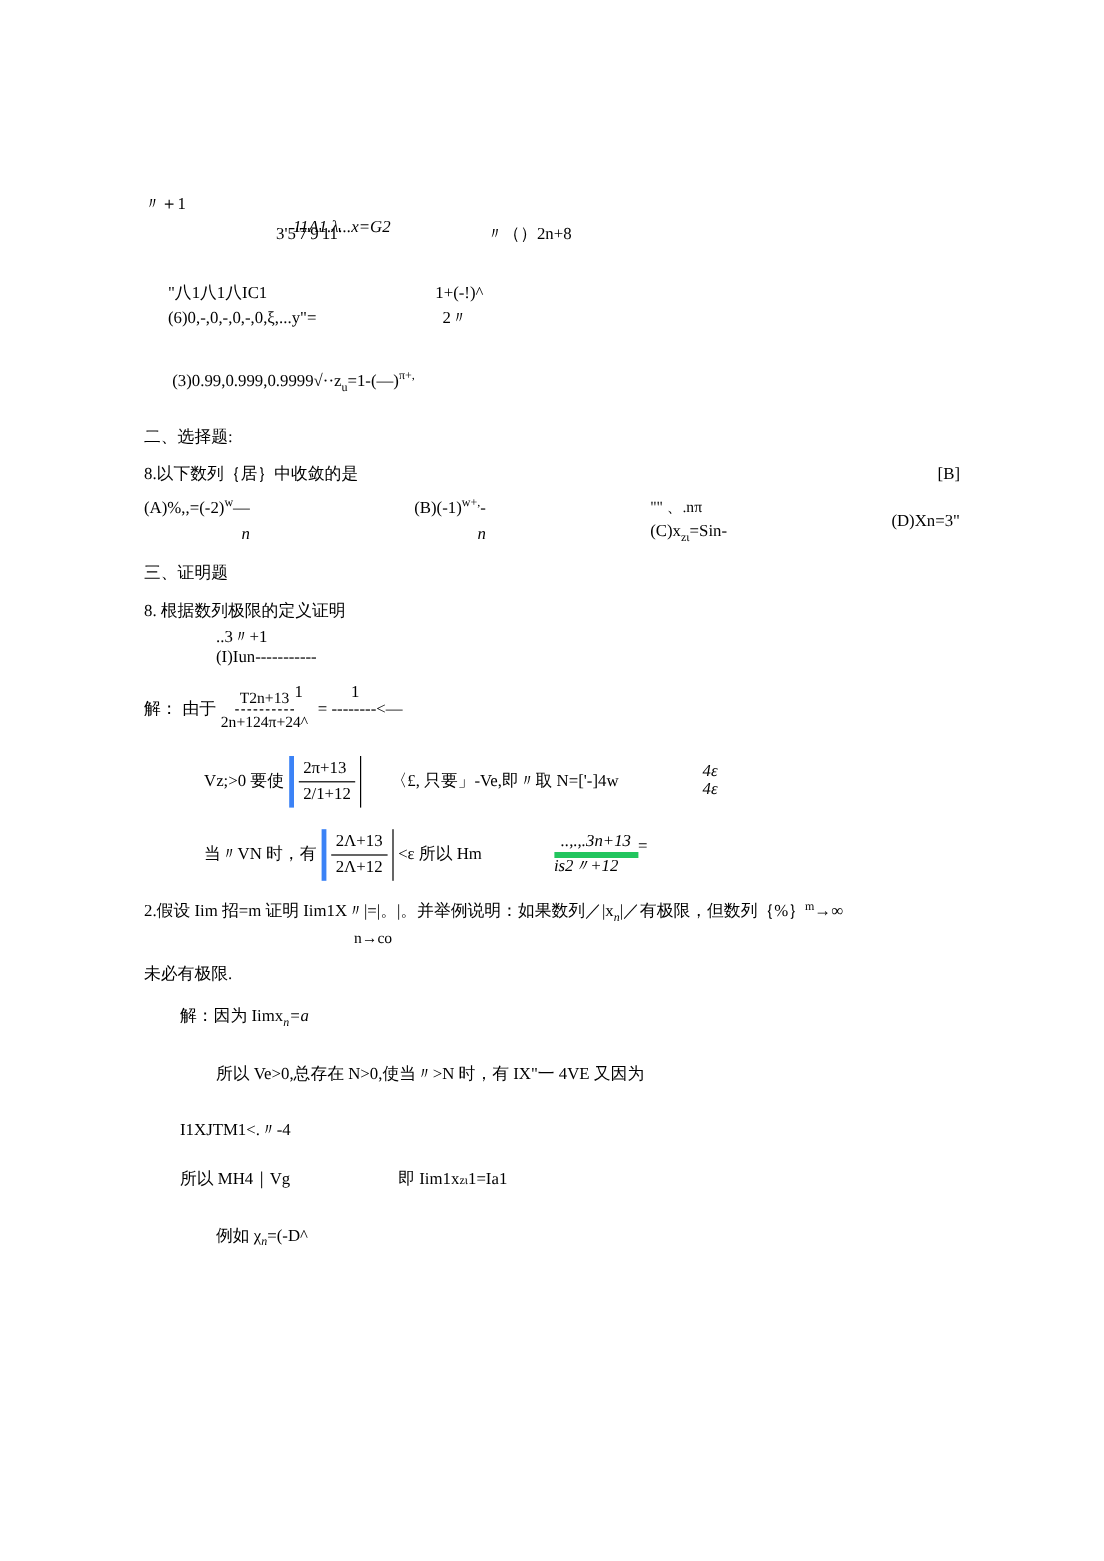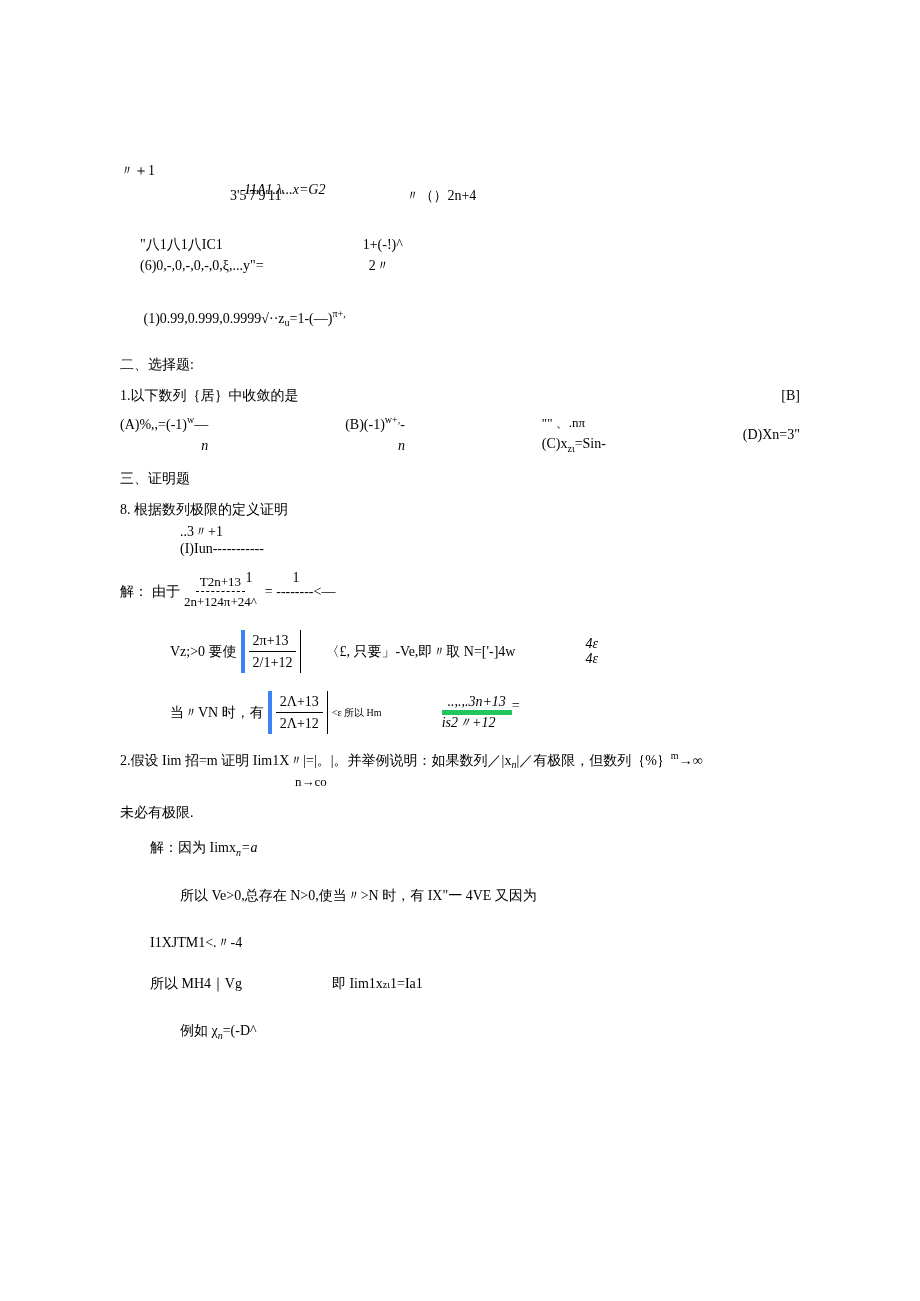--- a/index.html
+++ b/index.html
@@ -49,52 +49,52 @@
 
 <div>〃＋1</div>
 
 <div class="row" style="margin-top:4px;">
   <span style="width:110px;"></span>
   <span>3'5'7'9'11'</span>
   <span class="stack" style="margin-left:-40px; margin-top:-18px; position:relative; top:-6px;">
     <span class="italic">11A1.λ...x=G2</span>
   </span>
   <span style="width:80px;"></span>
-  <span>〃（）2n+4</span>
+  <span>〃（）2n+8</span>
 </div>
 
 <div class="row" style="margin-top:28px;">
   <span style="width:20px;"></span>
   <span>"八1八1八IC1</span>
   <span style="width:140px;"></span>
   <span>1+(-!)^</span>
 </div>
 <div class="row">
   <span style="width:20px;"></span>
   <span>(6)0,-,0,-,0,-,0,ξ,...y"=</span>
   <span style="width:105px;"></span>
   <span>2〃</span>
 </div>
 
 <div style="margin-top:30px;">
   <span style="display:inline-block;width:20px;"></span>
-  <span>(1)0.99,0.999,0.9999√··z</span><span class="sub">u</span><span>=1-(—)</span><span class="sup">π+,</span>
+  <span>(3)0.99,0.999,0.9999√··z</span><span class="sub">u</span><span>=1-(—)</span><span class="sup">π+,</span>
 </div>
 
 <div class="section-title">二、选择题:</div>
 
 <div>
-  <span>1.以下数列｛居｝中收敛的是</span>
+  <span>8.以下数列｛居｝中收敛的是</span>
   <span class="right-b">[B]</span>
 </div>
 
 <div class="choices">
   <div>
     <div>
-      <span>(A)%,,=(-1)</span><span class="sup">w</span><span>—</span>
+      <span>(A)%,,=(-2)</span><span class="sup">w</span><span>—</span>
     </div>
     <div style="text-align:right; font-style:italic;">n</div>
   </div>
   <div>
     <div>
       <span>(B)(-1)</span><span class="sup">w+,</span><span>-</span>
     </div>
     <div style="text-align:right; font-style:italic;">n</div>
   </div>
   <div>
@@ -152,21 +152,21 @@
   </span>
 </div>
 
 <div class="row" style="margin-top:18px; align-items:center;">
   <span style="width:50px;"></span>
   <span>当〃VN 时，有</span>
   <span class="abs-box">
     <span class="top">2Λ+13</span>
     <span class="bot">2Λ+12</span>
   </span>
-  <span style="font-size:10px;">&lt;ε 所以 Hm</span>
+  <span style="font-size:14px;">&lt;ε 所以 Hm</span>
   <span style="width:60px;"></span>
   <span class="stack italic" style="border-bottom:0;">
     <span>..,.,.3n+13</span>
     <span style="border-top:5px solid #22c55e; width:70px; text-align:left;">
       <span>is2〃+12</span>
     </span>
   </span>
   <span style="align-self:flex-start; margin-top:4px;">=</span>
 </div>
 

